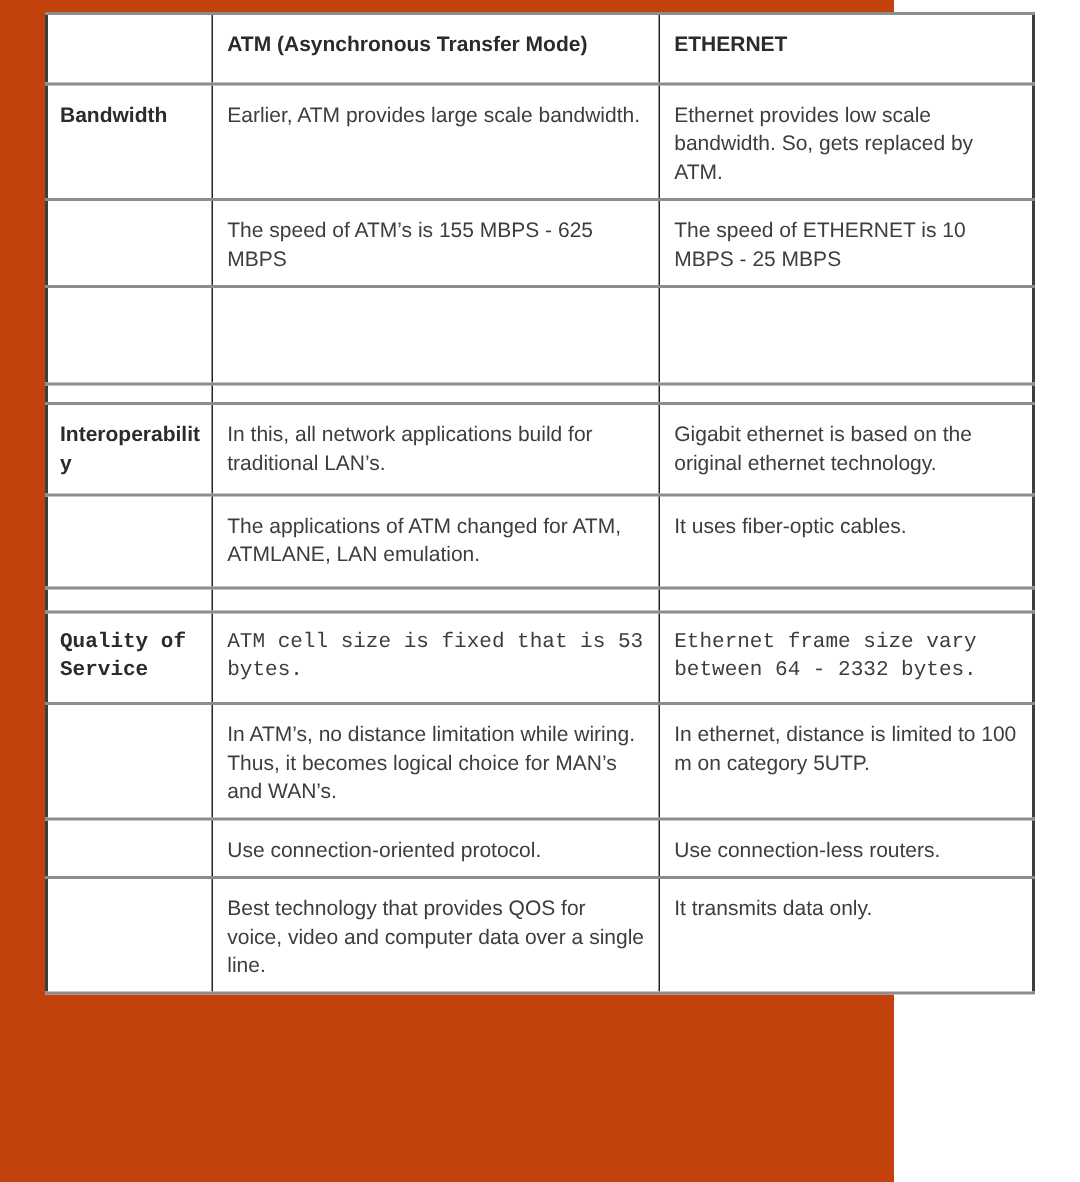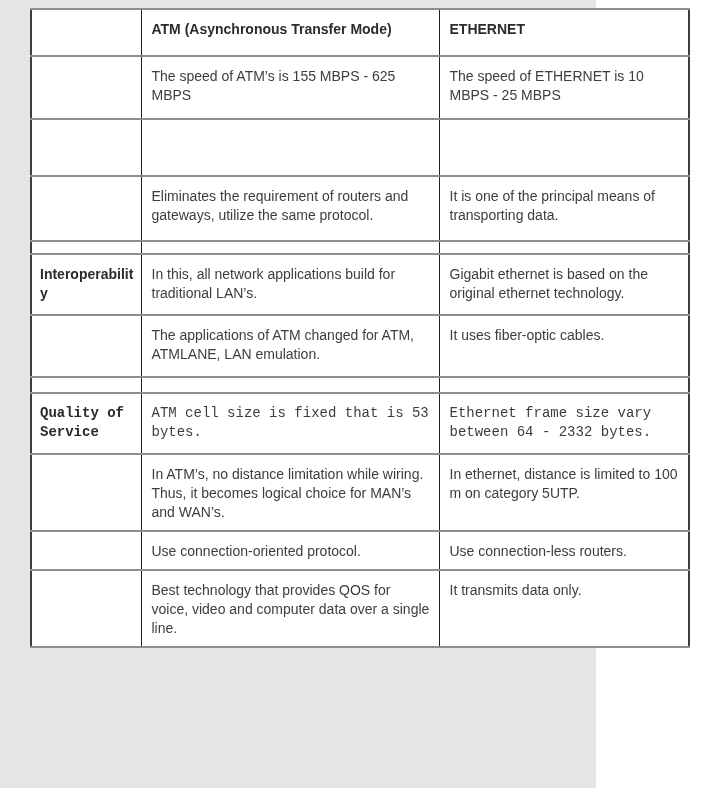--- a/index.html
+++ b/index.html
@@ -5,21 +5,21 @@
   html, body {
     margin: 0;
     padding: 0;
     background: #ffffff;
     font-family: "Liberation Sans", sans-serif;
   }
   .page {
     position: relative;
     width: 596px;
     height: 788px;
-    background: #e5e5e5;
+    background: #c2410c;
   }
   .table-wrap {
     position: absolute;
     left: 30px;
     top: 8px;
   }
   table.compare {
     border-collapse: collapse;
     table-layout: fixed;
     width: 658px;
@@ -83,33 +83,33 @@
       </colgroup>
       <thead>
         <tr>
           <th></th>
           <th>ATM (Asynchronous Transfer Mode)</th>
           <th>ETHERNET</th>
         </tr>
       </thead>
       <tbody>
           <tr>
+    <td class="feature-cell">Bandwidth</td>
+    <td class="atm-cell">Earlier, ATM provides large scale bandwidth.</td>
+    <td class="ethernet-cell">Ethernet provides low scale bandwidth. So, gets replaced by ATM.</td>
+  </tr>
+          <tr>
     <td class="feature-cell"></td>
     <td class="atm-cell">The speed of ATM’s is 155 MBPS - 625 MBPS</td>
     <td class="ethernet-cell">The speed of ETHERNET is 10 MBPS - 25 MBPS</td>
   </tr>
           <tr class="spacer">
     <td class="feature-cell"></td>
     <td class="atm-cell"></td>
     <td class="ethernet-cell"></td>
-  </tr>
-          <tr>
-    <td class="feature-cell"></td>
-    <td class="atm-cell">Eliminates the requirement of routers and gateways, utilize the same protocol.</td>
-    <td class="ethernet-cell">It is one of the principal means of transporting data.</td>
   </tr>
           <tr class="spacer">
     <td class="feature-cell"></td>
     <td class="atm-cell"></td>
     <td class="ethernet-cell"></td>
   </tr>
           <tr>
     <td class="feature-cell">Interoperability</td>
     <td class="atm-cell">In this, all network applications build for traditional LAN’s.</td>
     <td class="ethernet-cell">Gigabit ethernet is based on the original ethernet technology.</td>

